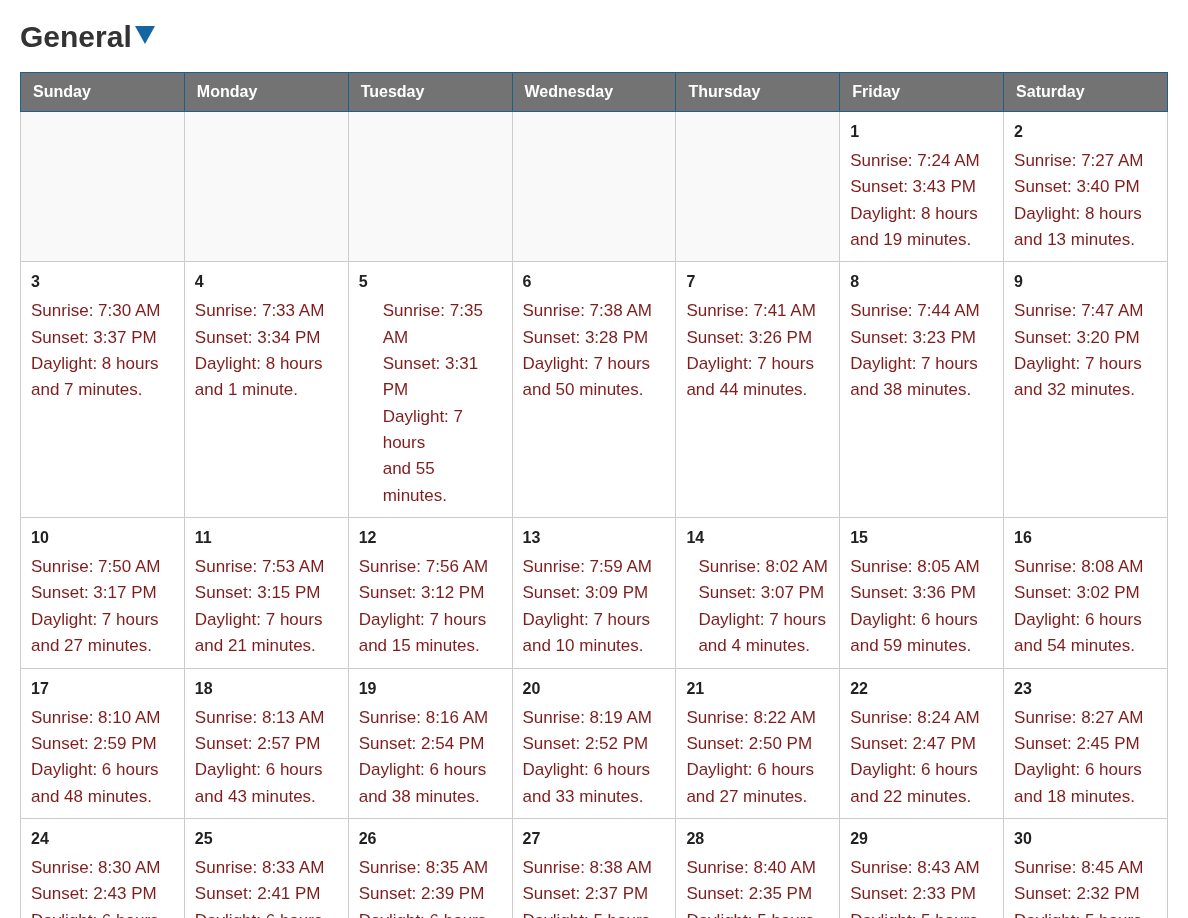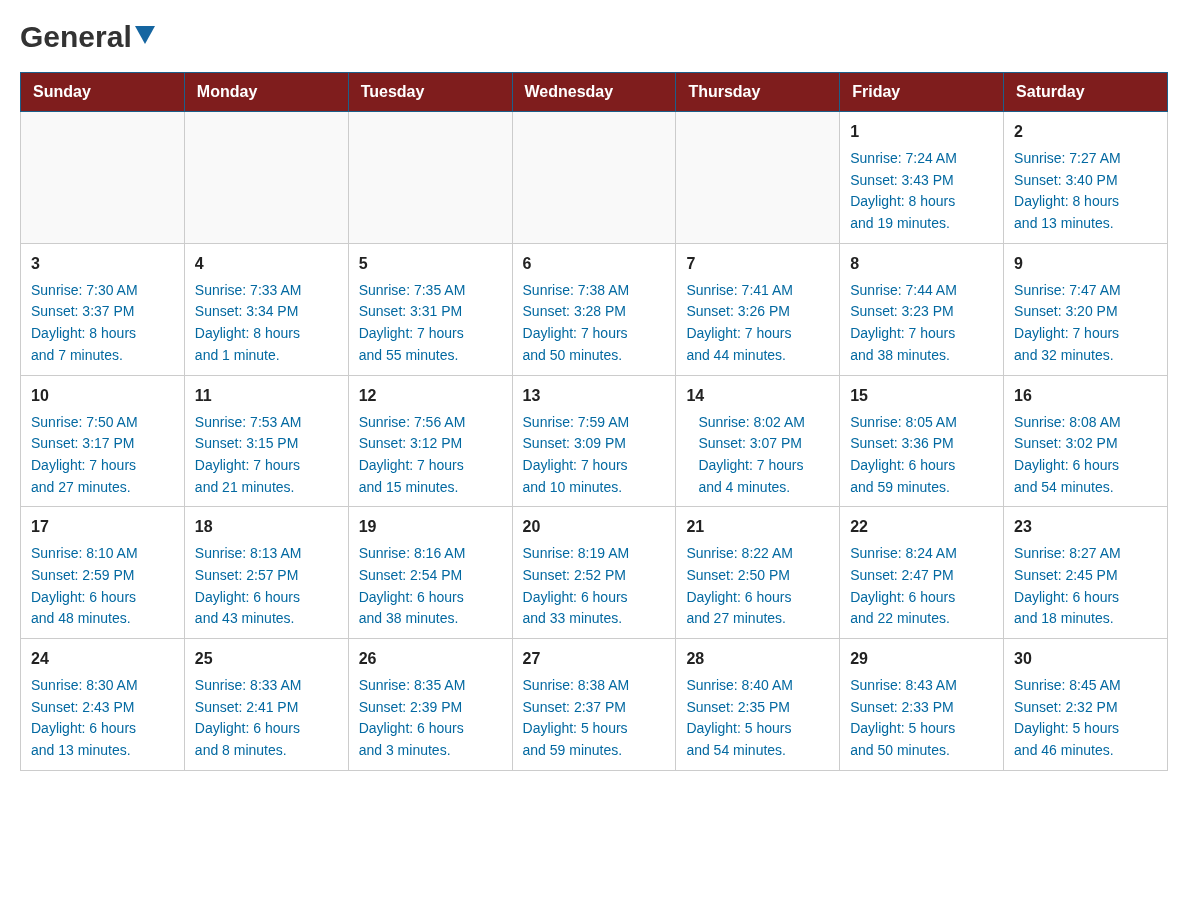--- a/index.html
+++ b/index.html
@@ -29,21 +29,21 @@
       font-size: 22px;
       color: #444;
       margin-top: 4px;
     }
     .calendar {
       width: 100%;
       border-collapse: collapse;
       margin-top: 10px;
     }
     .calendar th {
-      background-color: #7f1d1d;
+      background-color: #737373;
       color: #fff;
       font-size: 16px;
       font-weight: bold;
       padding: 10px 12px;
       text-align: left;
       border: 1px solid #1c5f8a;
     }
     .calendar td {
       vertical-align: top;
       border: 1px solid #ccc;
@@ -58,22 +58,22 @@
       background: #f9f9f9;
     }
     .day-number {
       font-size: 16px;
       font-weight: bold;
       color: #222;
       display: block;
       margin-bottom: 4px;
     }
     .day-info {
-      font-size: 14px;
-      color: #0369a1;
+      font-size: 17px;
+      color: #7f1d1d;
       line-height: 1.55;
     }
     
     .logo-wrapper {
       display: flex;
       align-items: center;
     }
     .logo-text-group {
       display: flex;
       flex-direction: column;
@@ -165,21 +165,21 @@
         </td>
         <td>
           <span class="day-number">4</span>
           <div class="day-info" style="white-space: pre-line;">Sunrise: 7:33 AM
 Sunset: 3:34 PM
 Daylight: 8 hours
 and 1 minute.</div>
         </td>
         <td>
           <span class="day-number">5</span>
-          <div class="day-info" style="white-space: pre-line;">Sunrise: 7:35 AM
+          <div class="day-info" style="white-space: pre-line; margin-left: 24px;">Sunrise: 7:35 AM
 Sunset: 3:31 PM
 Daylight: 7 hours
 and 55 minutes.</div>
         </td>
         <td>
           <span class="day-number">6</span>
           <div class="day-info" style="white-space: pre-line;">Sunrise: 7:38 AM
 Sunset: 3:28 PM
 Daylight: 7 hours
 and 50 minutes.</div>

